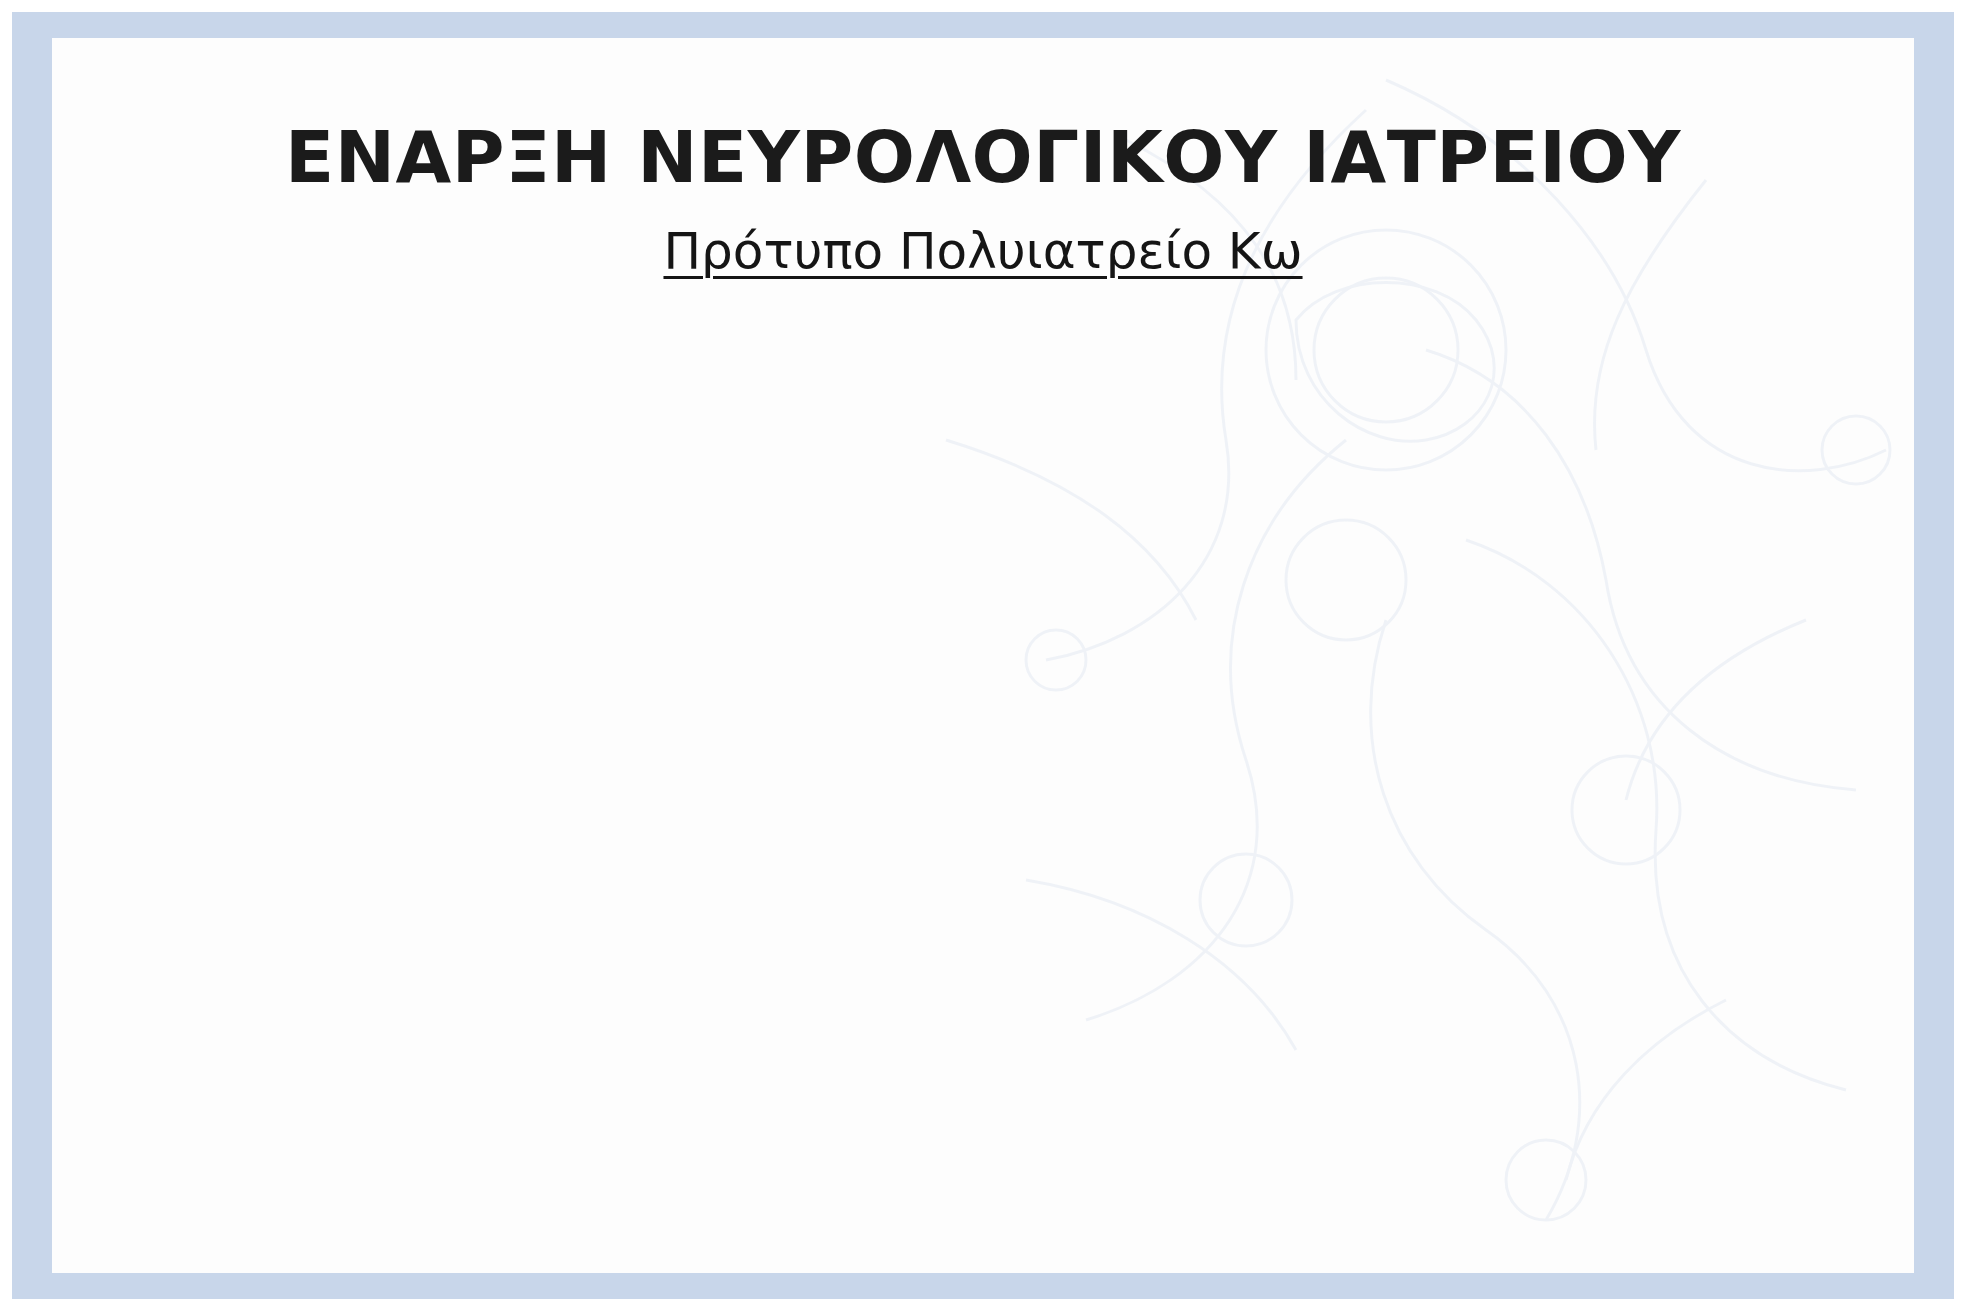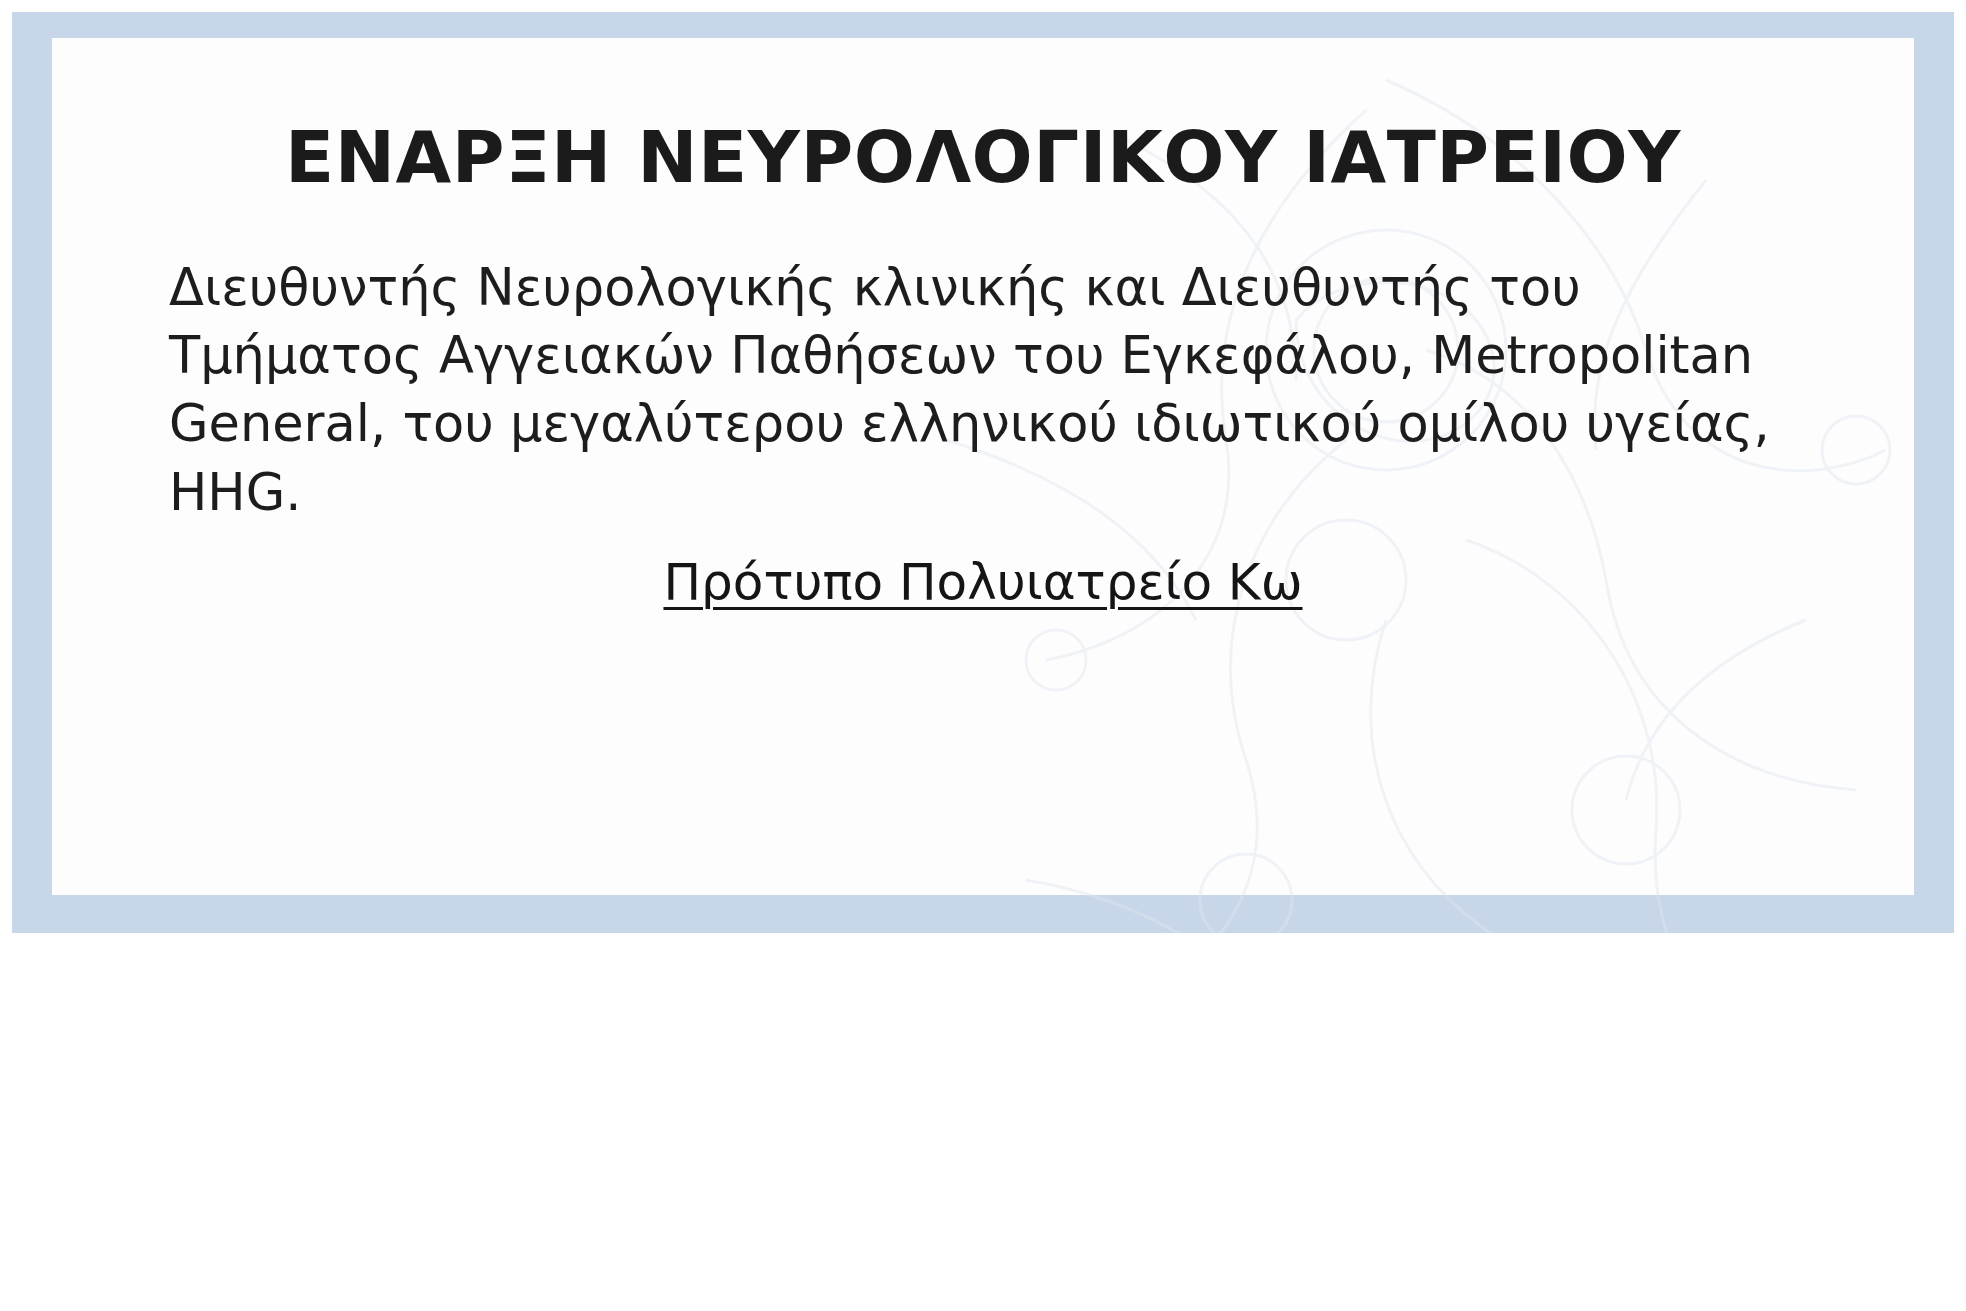--- a/index.html
+++ b/index.html
@@ -10,21 +10,21 @@
     width: 1966px;
     height: 1311px;
     background: #ffffff;
     font-family: "DejaVu Sans", sans-serif;
     overflow: hidden;
   }
 
   .ad-card {
     position: relative;
     width: 1966px;
-    height: 933px;
+    height: 1311px;
     box-sizing: border-box;
     background: #f9a8d4;
     overflow: hidden;
   }
 
   
   .frame-outer {
     position: absolute;
     left: 0;
     top: 0;
@@ -164,18 +164,17 @@
       <circle cx="230" cy="640" r="30"></circle>
       <path d="M470 300 C510 250, 610 250, 650 300 C690 350, 660 410, 600 420 C540 430, 470 380, 470 300Z"></path>
     </g>
   </svg>
 
   <div class="content">
     <div class="headline">ΕΝΑΡΞΗ ΝΕΥΡΟΛΟΓΙΚΟΥ ΙΑΤΡΕΙΟΥ</div>
 
 
 
-    <div class="bio">Διευθυντής Νευρολογικής κλινικής και Διευθυντής του Τμήματος Αγγειακών Παθήσεων του Εγκεφάλου, Metropolitan General, του μεγαλύτερου ελληνικού ιδιωτικού ομίλου υγείας, HHG.</div>
 
     <div class="clinic-name">Πρότυπο Πολυιατρείο Κω</div>
 
   </div>
 </div>
 
 </body></html>

